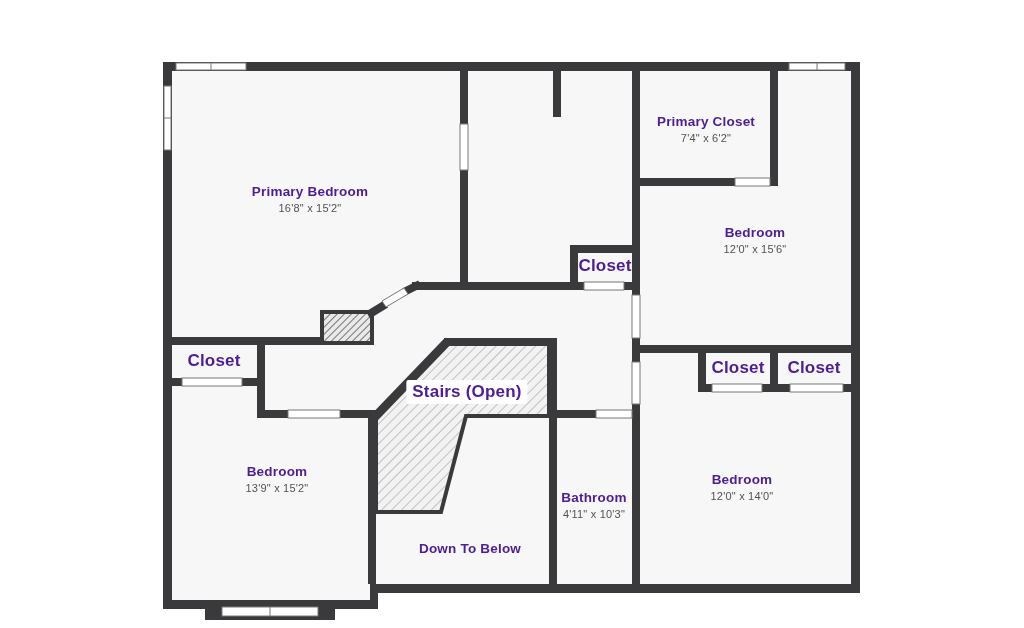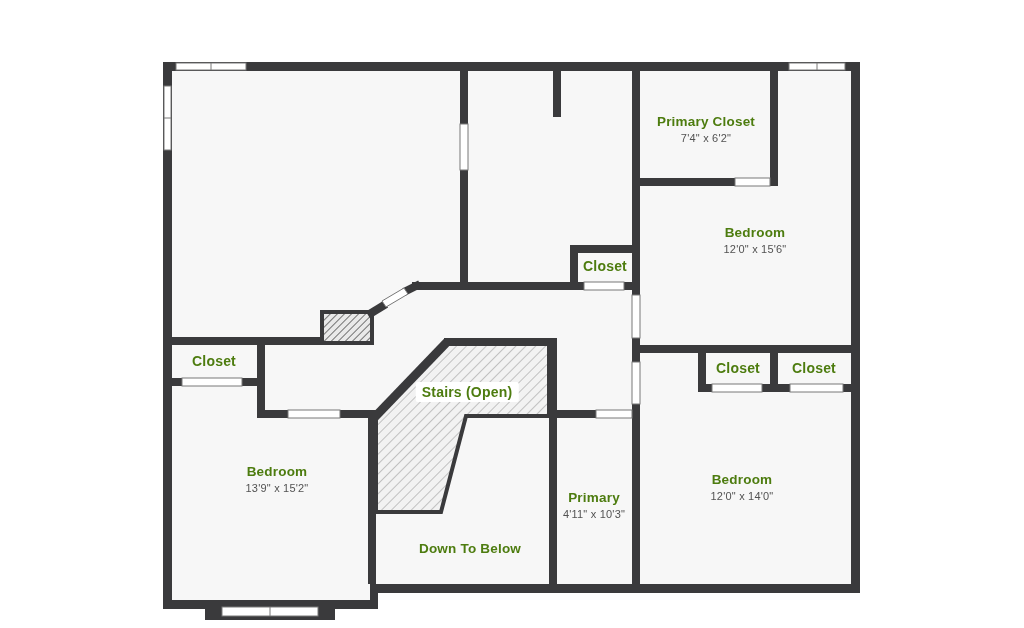--- a/index.html
+++ b/index.html
@@ -9,22 +9,22 @@
   .wall{fill:var(--wall,#3a3a3c);}
   .wline{stroke:var(--wall,#3a3a3c);stroke-width:9;}
   .wline8{stroke:var(--wall,#3a3a3c);stroke-width:8;}
   .floor{fill:var(--floor,#f7f7f7);}
   .stairs{fill:url(#hatch);stroke:var(--wall,#3a3a3c);stroke-width:4;}
   .chase{fill:url(#hatchDark);stroke:var(--wall,#3a3a3c);stroke-width:4;}
   .win{fill:#ffffff;stroke:var(--outline,#787878);stroke-width:1;}
   .winline{stroke:var(--outline,#787878);stroke-width:1;}
   .opening{fill:#ffffff;stroke:var(--outline,#787878);stroke-width:1;}
   .label{position:absolute;transform:translate(-50%,-50%);text-align:center;white-space:nowrap;}
-  .label .name{font-size:13.5px;font-weight:700;color:#4d7c0f;letter-spacing:.2px;}
-  .label .name.sm{font-size:14px;}
+  .label .name{font-size:13.5px;font-weight:700;color:#4c1d95;letter-spacing:.2px;}
+  .label .name.sm{font-size:17px;}
   .label .dims{font-size:11px;font-weight:400;color:#525252;margin-top:3px;letter-spacing:.2px;}
   .boxed{background:#ffffff;padding:2px 6px;border-radius:2px;display:inline-block;}
 </style>
 </head>
 <body>
 
 <div id="stage">
 
   <svg width="1024" height="628" viewBox="0 0 1024 628">
     <defs>
@@ -118,20 +118,24 @@
       <rect class="opening" x="584" y="282" width="40" height="8"></rect>
       <rect class="opening" x="182" y="378" width="60" height="8"></rect>
       <rect class="opening" x="288" y="410" width="52" height="8"></rect>
       <rect class="opening" x="712" y="384" width="50" height="8"></rect>
       <rect class="opening" x="790" y="384" width="53" height="8"></rect>
       <rect class="opening" x="735" y="178" width="35" height="8"></rect>
       <polygon class="opening" points="382,301 404,288 408,294 386,307"></polygon>
     </g>
   </svg>
 
+  <div class="label" style="left:310px;top:199px">
+    <div class="name">Primary Bedroom</div>
+    <div class="dims">16'8" x 15'2"</div>
+  </div>
 
 
   <div class="label" style="left:706px;top:129px">
     <div class="name">Primary Closet</div>
     <div class="dims">7'4" x 6'2"</div>
   </div>
 
   <div class="label" style="left:755px;top:240px">
     <div class="name">Bedroom</div>
     <div class="dims">12'0" x 15'6"</div>
@@ -156,21 +160,21 @@
   <div class="label" style="left:277px;top:479px">
     <div class="name">Bedroom</div>
     <div class="dims">13'9" x 15'2"</div>
   </div>
 
   <div class="label" style="left:467px;top:392px">
     <div class="name sm boxed">Stairs (Open)</div>
   </div>
 
   <div class="label" style="left:594px;top:505px">
-    <div class="name">Primary</div>
+    <div class="name">Bathroom</div>
     <div class="dims">4'11" x 10'3"</div>
   </div>
 
   <div class="label" style="left:742px;top:487px">
     <div class="name">Bedroom</div>
     <div class="dims">12'0" x 14'0"</div>
   </div>
 
   <div class="label" style="left:470px;top:548px">
     <div class="name">Down To Below</div>

